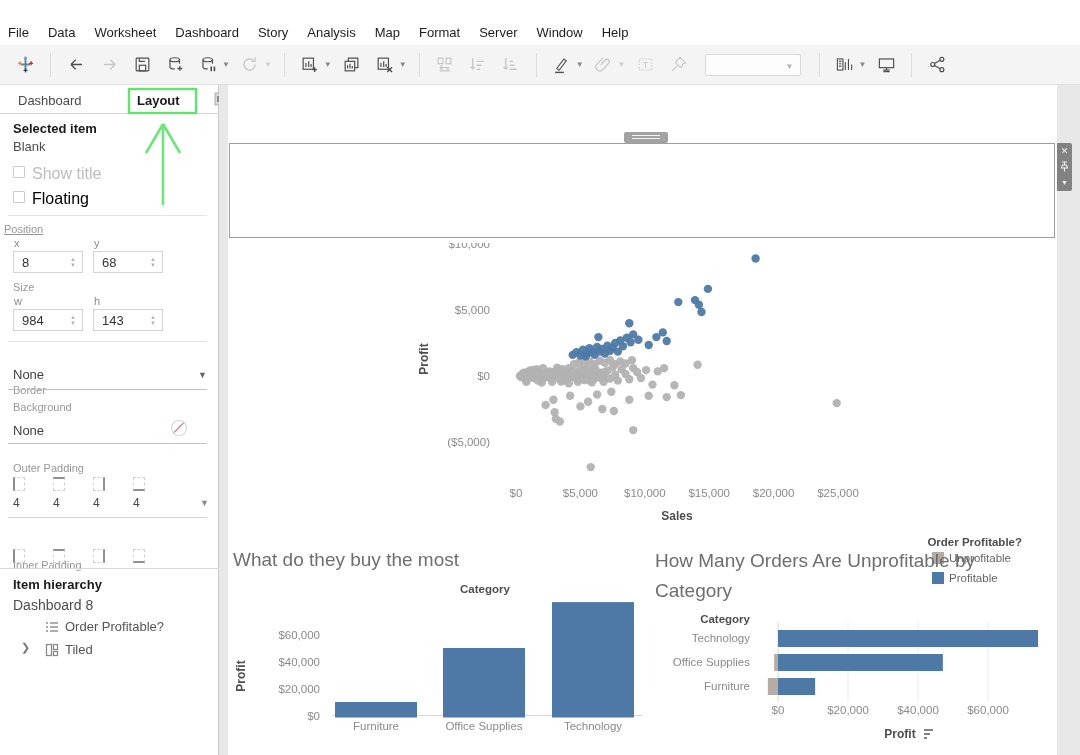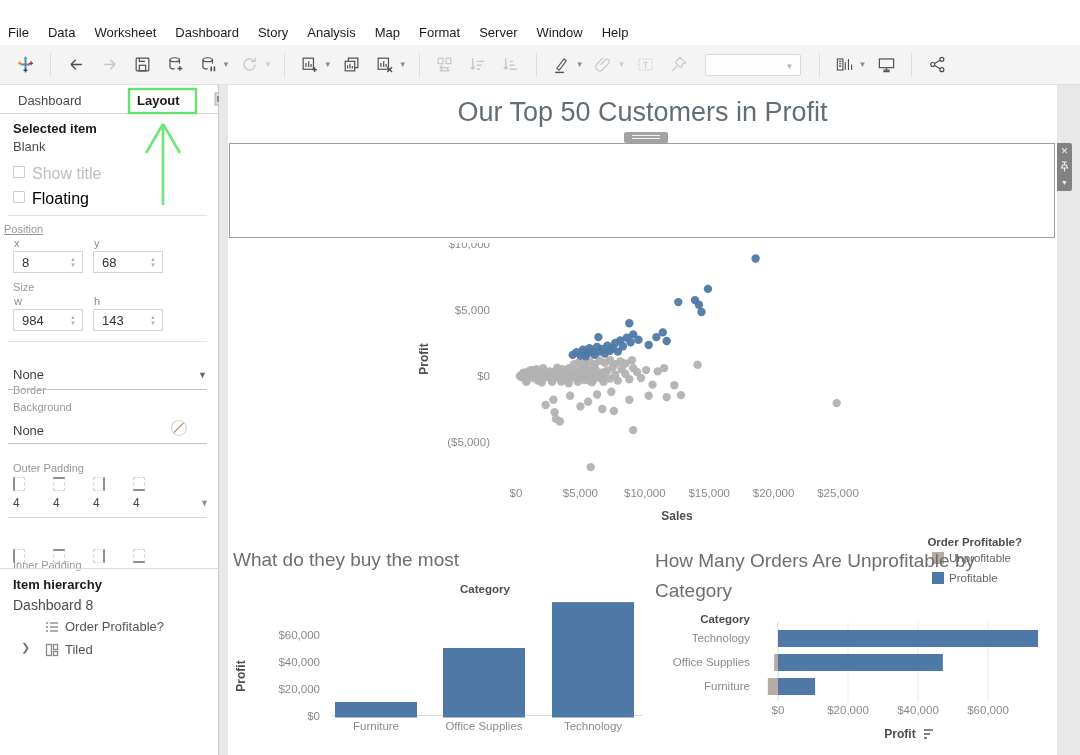--- a/index.html
+++ b/index.html
@@ -428,21 +428,20 @@
 
   <svg class="abs" style="left:214px;top:92px;" width="10" height="14" viewBox="0 0 10 14">
     <rect x="1" y="1" width="8" height="12" fill="#d9d9d9" stroke="#b0b0b0"></rect>
     <rect x="3" y="4" width="4" height="6" fill="#8f8f8f"></rect>
   </svg>
 
   <div id="margin-left" class="abs"></div>
   <div id="margin-right" class="abs"></div>
 
   <div id="canvas" class="abs">
-    <div id="dash-title">Our Top 50 Customers in Profit</div>
 
     <div id="blank-handle">
       <div style="top:3px;"></div>
         <div style="top:6px;"></div>
     </div>
     <div id="blank-box"></div>
     <div id="zone-controls">
       <span>✕</span>
       <svg width="9" height="11" viewBox="0 0 9 11">
         <path d="M2 1h5M4.5 1v3M2.5 4h4l1 3h-6zM4.5 7v3.5" stroke="#f0f0f0" stroke-width="1.1" fill="none"></path>

